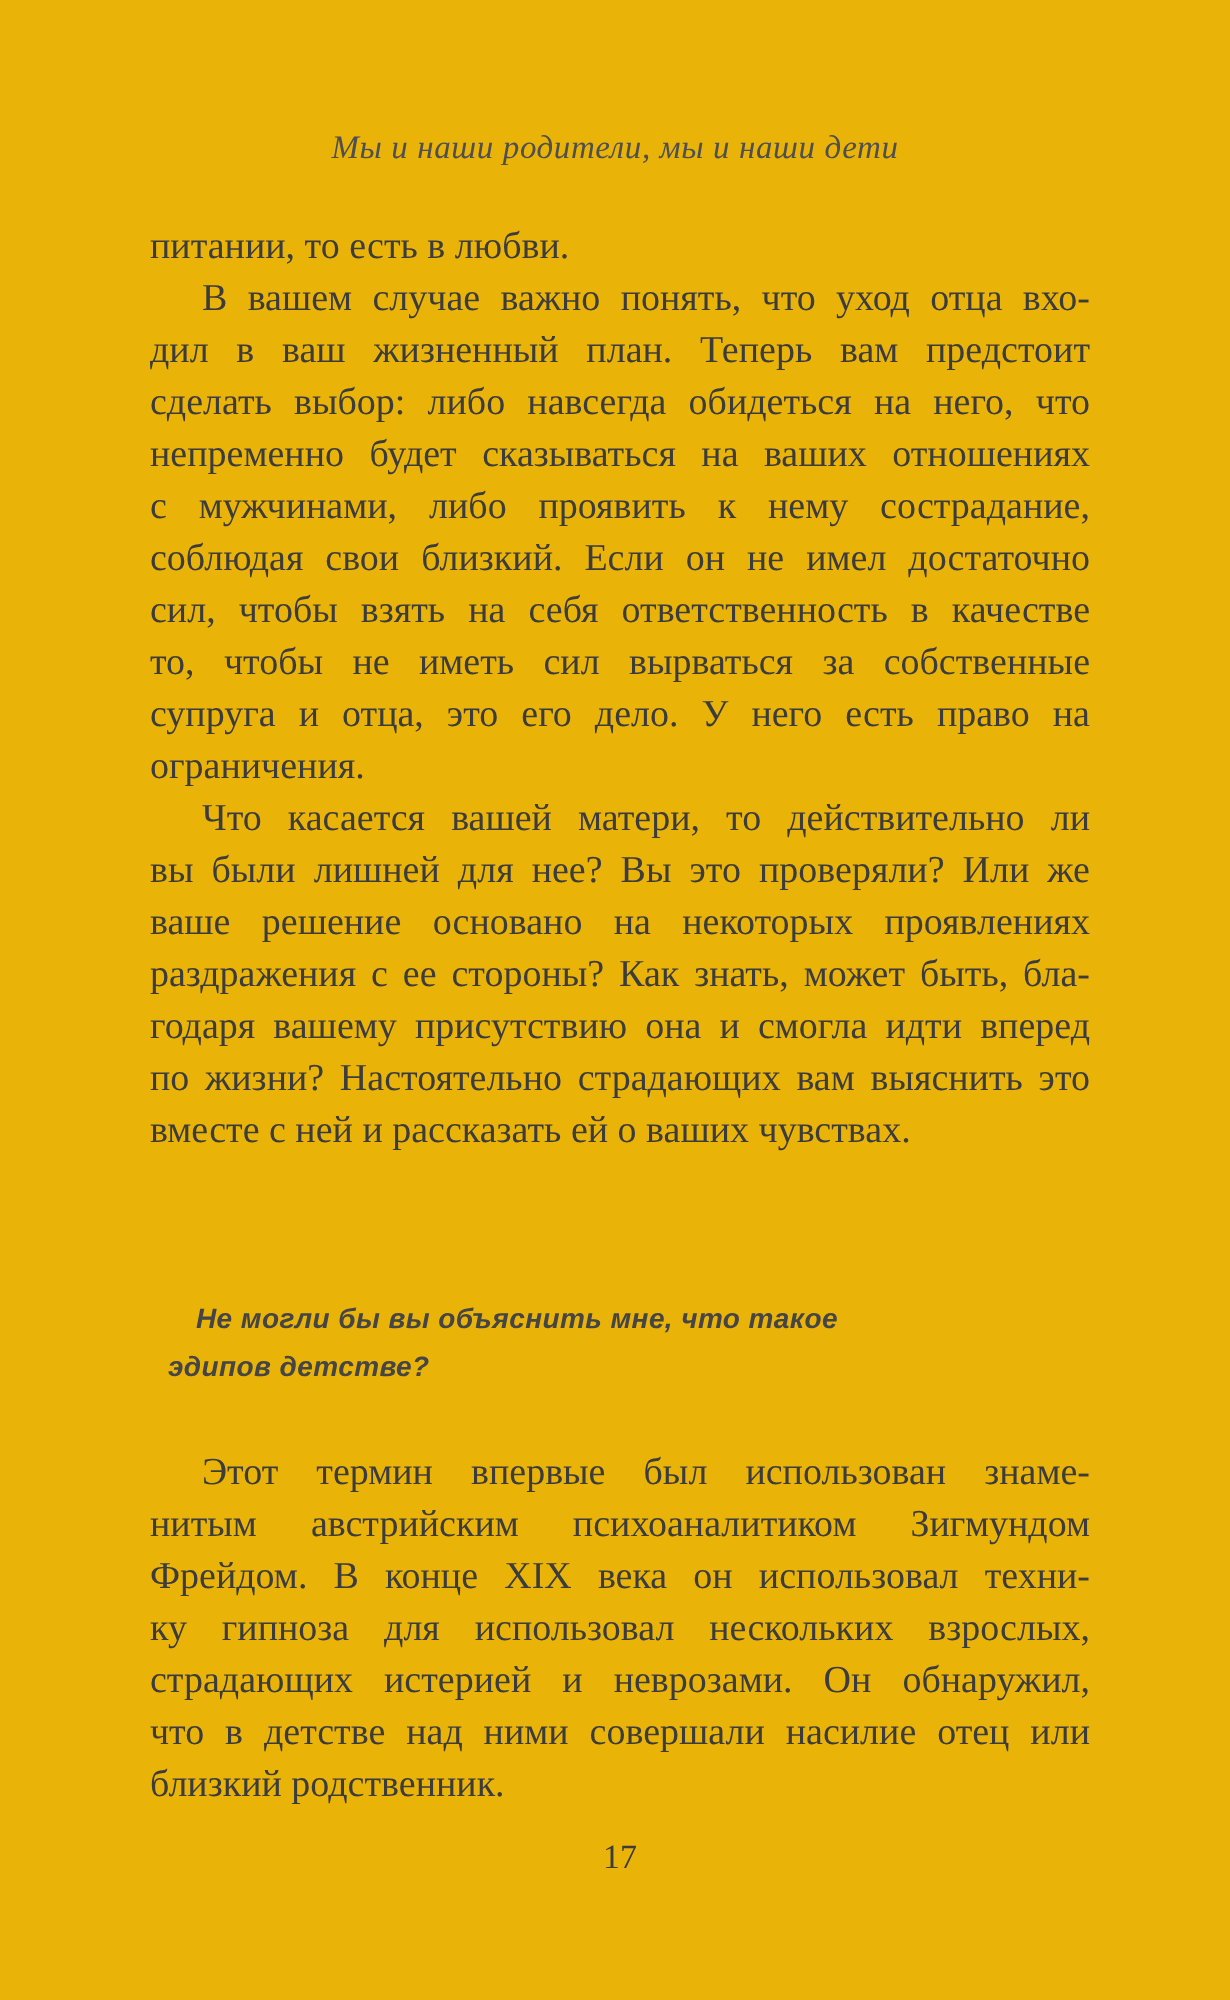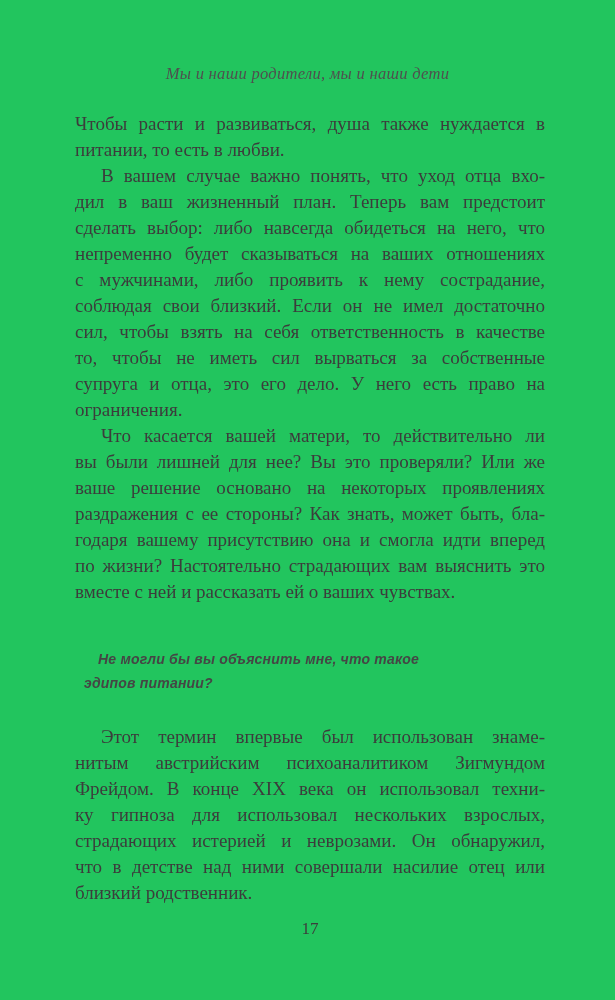--- a/index.html
+++ b/index.html
@@ -5,21 +5,21 @@
   html, body {
     margin: 0;
     padding: 0;
     background: #e8e8e8;
   }
   .page {
     position: relative;
     width: 615px;
     height: 1000px;
     margin: 0 auto;
-    background: #22c55e;
+    background: #eab308;
     font-family: "Liberation Serif", serif;
     overflow: hidden;
   }
   .running-head {
     position: absolute;
     top: 64px;
     left: 0;
     width: 615px;
     text-align: center;
     font-style: italic;
@@ -76,21 +76,20 @@
   }
 </style>
 </head>
 <body>
 
 <div class="page">
 
   <div class="running-head">Мы и наши родители, мы и наши дети</div>
 
   <div class="text-column body-block-1">
-      <div class="line just">Чтобы расти и развиваться, душа также нуждается в</div>
       <div class="line">питании, то есть в любви.</div>
       <div class="line just indent">В вашем случае важно понять, что уход отца вхо-</div>
       <div class="line just">дил в ваш жизненный план. Теперь вам предстоит</div>
       <div class="line just">сделать выбор: либо навсегда обидеться на него, что</div>
       <div class="line just">непременно будет сказываться на ваших отношениях</div>
       <div class="line just">с мужчинами, либо проявить к нему сострадание,</div>
       <div class="line just">соблюдая свои близкий. Если он не имел достаточно</div>
       <div class="line just">сил, чтобы взять на себя ответственность в качестве</div>
       <div class="line just">то, чтобы не иметь сил вырваться за собственные</div>
       <div class="line just">супруга и отца, это его дело. У него есть право на</div>
@@ -99,21 +98,21 @@
       <div class="line just">вы были лишней для нее? Вы это проверяли? Или же</div>
       <div class="line just">ваше решение основано на некоторых проявлениях</div>
       <div class="line just">раздражения с ее стороны? Как знать, может быть, бла-</div>
       <div class="line just">годаря вашему присутствию она и смогла идти вперед</div>
       <div class="line just">по жизни? Настоятельно страдающих вам выяснить это</div>
       <div class="line">вместе с ней и рассказать ей о ваших чувствах.</div>
     </div>
 
   <div class="question-heading">
       <div class="line first">Не могли бы вы объяснить мне, что такое</div>
-      <div class="line">эдипов питании?</div>
+      <div class="line">эдипов детстве?</div>
     </div>
 
   <div class="text-column body-block-2">
       <div class="line just indent">Этот термин впервые был использован знаме-</div>
       <div class="line just">нитым австрийским психоаналитиком Зигмундом</div>
       <div class="line just">Фрейдом. В конце XIX века он использовал техни-</div>
       <div class="line just">ку гипноза для использовал нескольких взрослых,</div>
       <div class="line just">страдающих истерией и неврозами. Он обнаружил,</div>
       <div class="line just">что в детстве над ними совершали насилие отец или</div>
       <div class="line">близкий родственник.</div>

